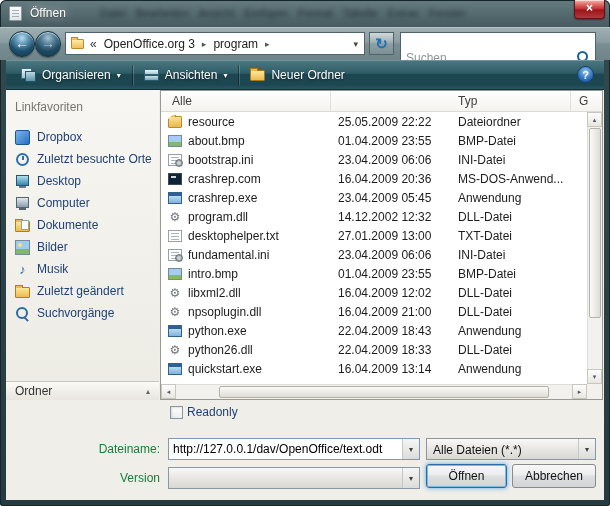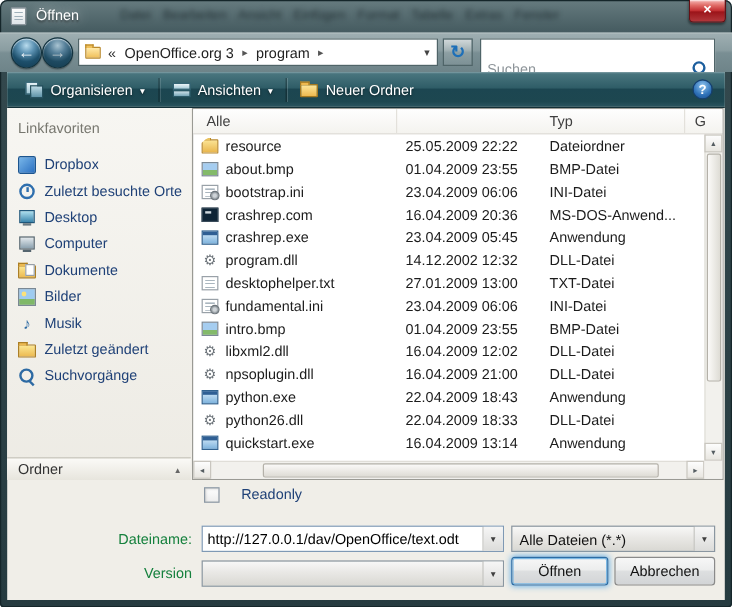--- a/index.html
+++ b/index.html
@@ -130,21 +130,21 @@
     background:linear-gradient(#fdfdfd,#e8e6e0);border:1px solid #c9c6bf;}
   .sarrow.up{top:0;left:-1px;}
   .sarrow.down{bottom:0;left:-1px;}
   .sarrow.left{left:0;top:-1px;}
   .sarrow.right{right:0;top:-1px;}
   .vthumb{position:absolute;left:1px;right:1px;top:16px;height:190px;background:linear-gradient(90deg,#fbfaf8,#dedcd5);border:1px solid #b4b1a9;border-radius:2px;}
   .hthumb{position:absolute;top:1px;bottom:1px;left:58px;width:330px;background:linear-gradient(#fbfaf8,#dedcd5);border:1px solid #b4b1a9;border-radius:2px;}
   .scorner{position:absolute;right:0;bottom:0;width:15px;height:15px;background:#f2f1ed;}
 
   
-  .readonly-row{position:absolute;left:164px;top:345px;display:flex;align-items:center;gap:18px;}
+  .readonly-row{position:absolute;left:164px;top:345px;display:flex;align-items:center;gap:4px;}
   .checkbox{width:13px;height:13px;background:linear-gradient(#fefefe,#ededed);border:1px solid #8b97a3;box-shadow:inset 1px 1px 2px rgba(0,0,0,.12);}
   .cb-label{font-size:12px;color:#1f4177;}
   .label{position:absolute;font-size:12px;color:#15803d;width:96px;text-align:right;}
   .fn-label{left:58px;top:382px;}
   .ver-label{left:58px;top:411px;}
   .combo{position:absolute;height:22px;background:#fff;border:1px solid #7f99b4;padding-left:36px;}
   .fn-combo{left:162px;top:378px;width:252px;}
   .combo-input{position:absolute;left:0;top:0;height:20px;width:calc(100% - 17px);border:none;outline:none;
     font:12px "Liberation Sans",sans-serif;padding:0 4px;color:#000;background:transparent;}
   .combo-btn{position:absolute;right:0;top:0;bottom:0;width:17px;display:flex;align-items:center;justify-content:center;

